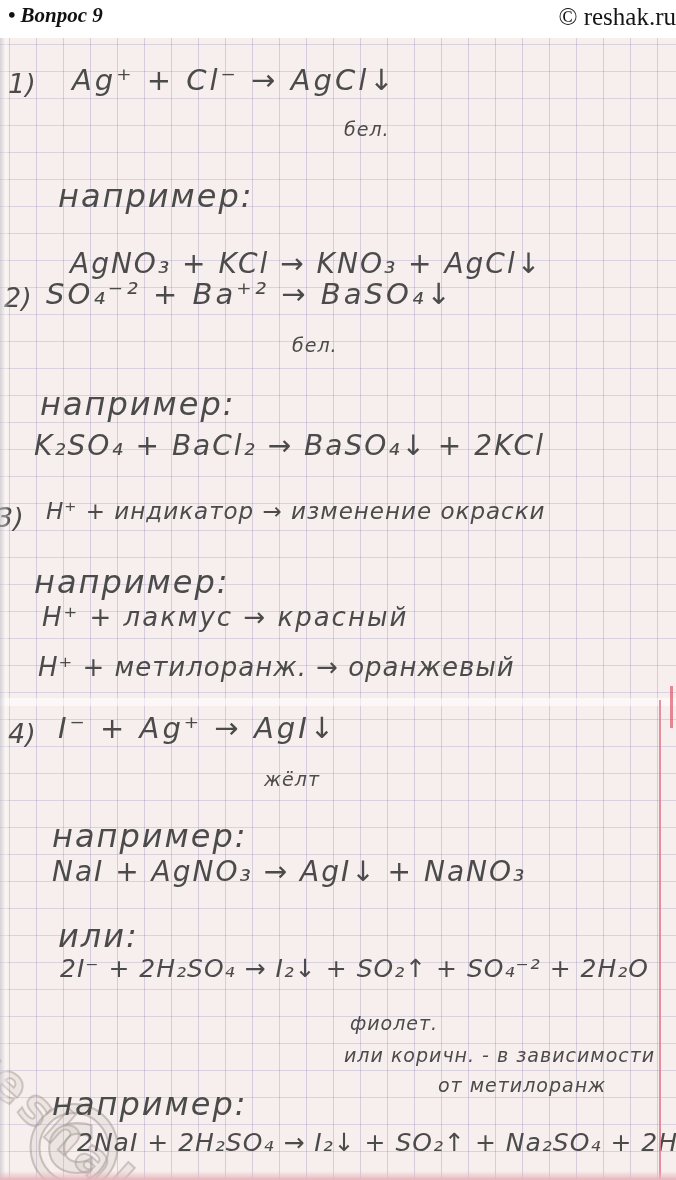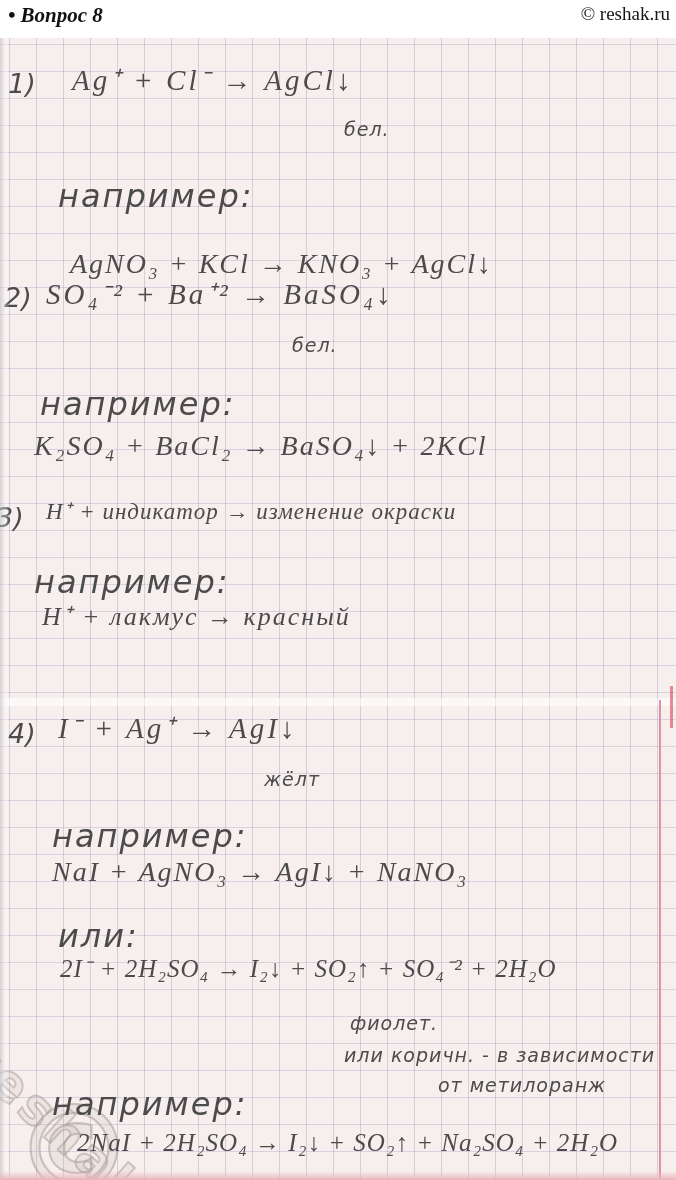--- a/index.html
+++ b/index.html
@@ -16,23 +16,23 @@
     background: #ffffff;
   }
   .q-label {
     position: absolute; left: 8px; top: 3px;
     font-family: "Liberation Serif", "DejaVu Serif", serif;
     font-style: italic; font-weight: bold;
     font-size: 21px; color: #111111;
     white-space: nowrap;
   }
   .site-credit {
-    position: absolute; right: 6px; top: 3px;
+    position: absolute; right: 0; top: 3px;
     font-family: "Liberation Serif", "DejaVu Serif", serif;
-    font-size: 19px; color: #151515;
+    font-size: 25px; color: #151515;
     white-space: nowrap;
   }
   
   .paper {
     position: absolute; left: 0; top: 38px;
     width: 676px; height: 1142px;
     background-color: #f7efed;
     background-image:
       linear-gradient(to right, rgba(124,114,176,0.28) 1px, rgba(0,0,0,0) 1px),
       linear-gradient(to bottom, rgba(124,114,176,0.24) 1px, rgba(0,0,0,0) 1px);
@@ -61,21 +61,21 @@
   }
   
   .hw {
     position: absolute;
     font-family: "DejaVu Sans", sans-serif;
     font-style: italic;
     color: #4b4b4b;
     white-space: nowrap;
     line-height: 1;
   }
-  .eq    { font-size: 29px; letter-spacing: 3px; font-family: Liberation Serif, serif; }
+  .eq    { font-size: 29px; letter-spacing: 3px; }
   .num   { font-size: 27px; }
   .lbl   { font-size: 32px; letter-spacing: 2px; }
   .note  { font-size: 19px; letter-spacing: 1px; }
 
   
   .p-s1-num   { left: 8px;   top: 32px; }
   .p-s1-eq    { left: 72px;  top: 28px; }
   .p-s1-col   { left: 344px; top: 82px; }
   .p-s1-lbl   { left: 58px;  top: 142px; }
   .p-s1-ex    { left: 70px;  top: 212px; letter-spacing: 2px; font-size: 28px; }
@@ -122,21 +122,21 @@
     color: rgba(170,160,155,0.12);
     -webkit-text-stroke: 2px rgba(165,156,150,0.5);
     transform: rotate(42deg);
     transform-origin: left top;
   }
 </style>
 </head>
 <body>
 
 <div class="header">
-  <div class="q-label">• Вопрос 8</div>
+  <div class="q-label">• Вопрос 9</div>
   <div class="site-credit">© reshak.ru</div>
 </div>
 
 <div class="paper">
   <div class="seam"></div>
 
   <div class="wm">
     <div class="wm-t">reshak.ru</div>
     <div class="wm-c">©</div>
   </div>
@@ -150,20 +150,21 @@
   <div class="hw num p-s2-num">2)</div>
   <div class="hw eq p-s2-eq">SO₄⁻² + Ba⁺² → BaSO₄↓</div>
   <div class="hw note p-s2-col">бел.</div>
   <div class="hw lbl p-s2-lbl">например:</div>
   <div class="hw eq p-s2-ex">K₂SO₄ + BaCl₂ → BaSO₄↓ + 2KCl</div>
 
   <div class="hw num p-s3-num">3)</div>
   <div class="hw eq p-s3-eq">H⁺ + индикатор → изменение окраски</div>
   <div class="hw lbl p-s3-lbl">например:</div>
   <div class="hw eq p-s3-ex0">H⁺ + лакмус → красный</div>
+  <div class="hw eq p-s3-ex1">H⁺ + метилоранж. → оранжевый</div>
 
   <div class="hw num p-s4-num">4)</div>
   <div class="hw eq p-s4-eq">I⁻ + Ag⁺ → AgI↓</div>
   <div class="hw note p-s4-col">жёлт</div>
   <div class="hw lbl p-s4-lbl">например:</div>
   <div class="hw eq p-s4-ex">NaI + AgNO₃ → AgI↓ + NaNO₃</div>
   <div class="hw lbl p-s4-or">или:</div>
   <div class="hw eq p-s4-eq2">2I⁻ + 2H₂SO₄ → I₂↓ + SO₂↑ + SO₄⁻² + 2H₂O</div>
   <div class="hw note p-s4-n1">фиолет.</div>
   <div class="hw note p-s4-n2">или коричн. - в зависимости</div>

